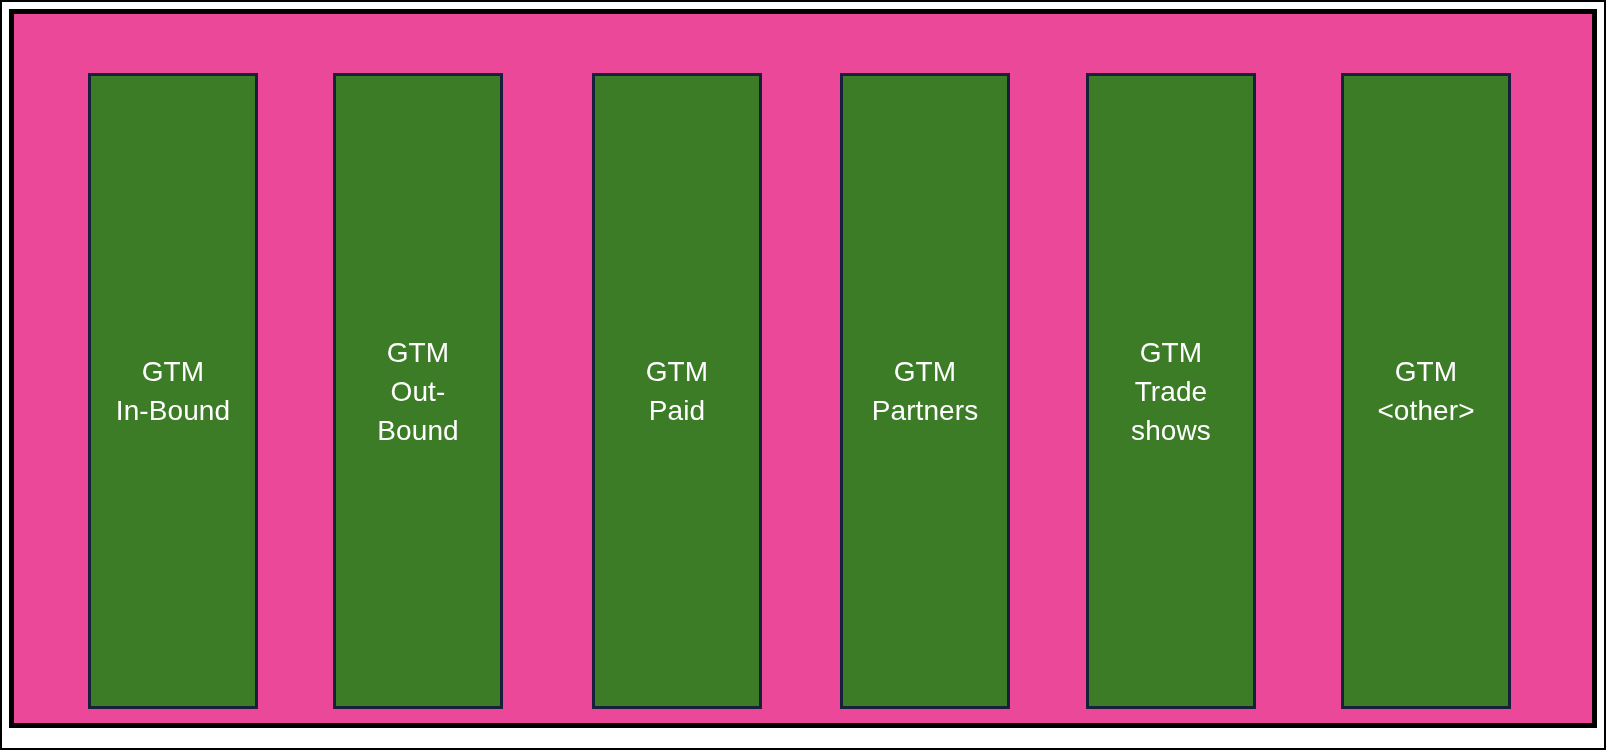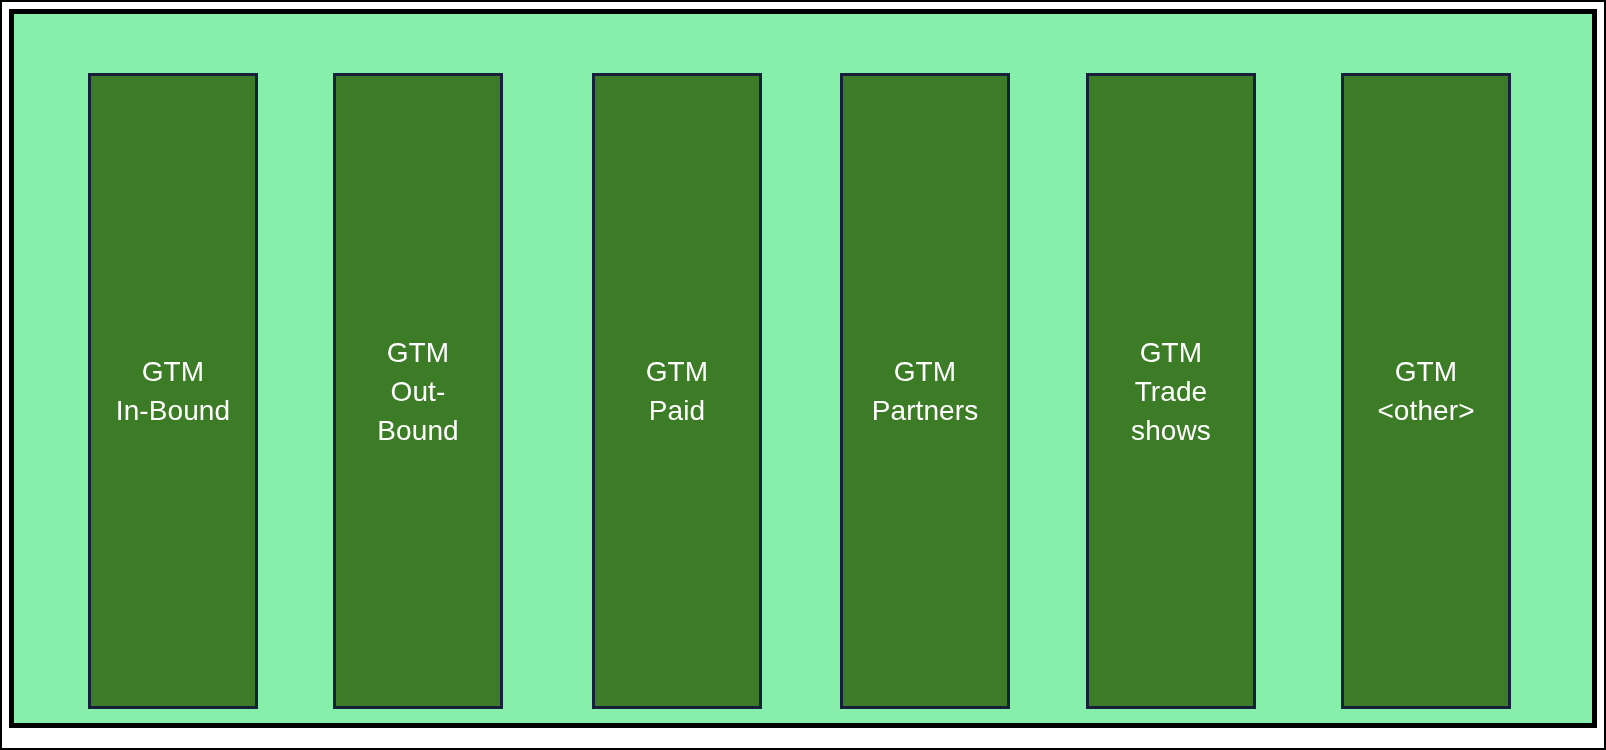--- a/index.html
+++ b/index.html
@@ -36,21 +36,21 @@
 
   
   .inner-frame {
     position: absolute;
     left: 9px;
     top: 9px;
     width: 1588px;
     height: 719px;
     box-sizing: border-box;
     border: 5px solid #000000;
-    background: #86efac;
+    background: #ec4899;
   }
 
   
   .box-row {
     position: absolute;
     left: 0;
     top: 0;
     width: 100%;
     height: 100%;
   }

